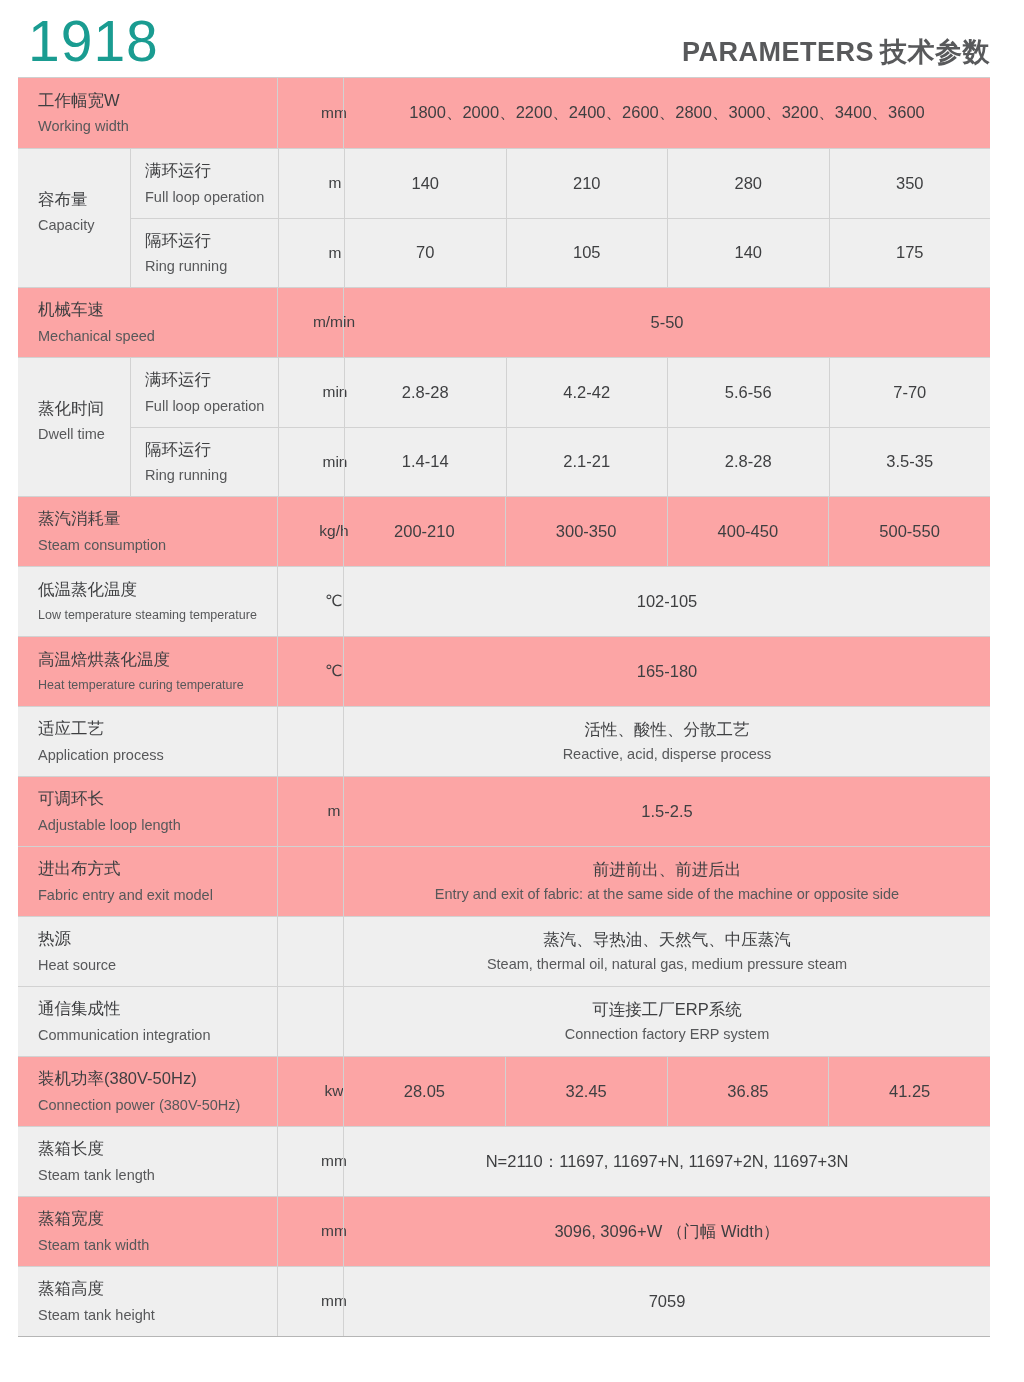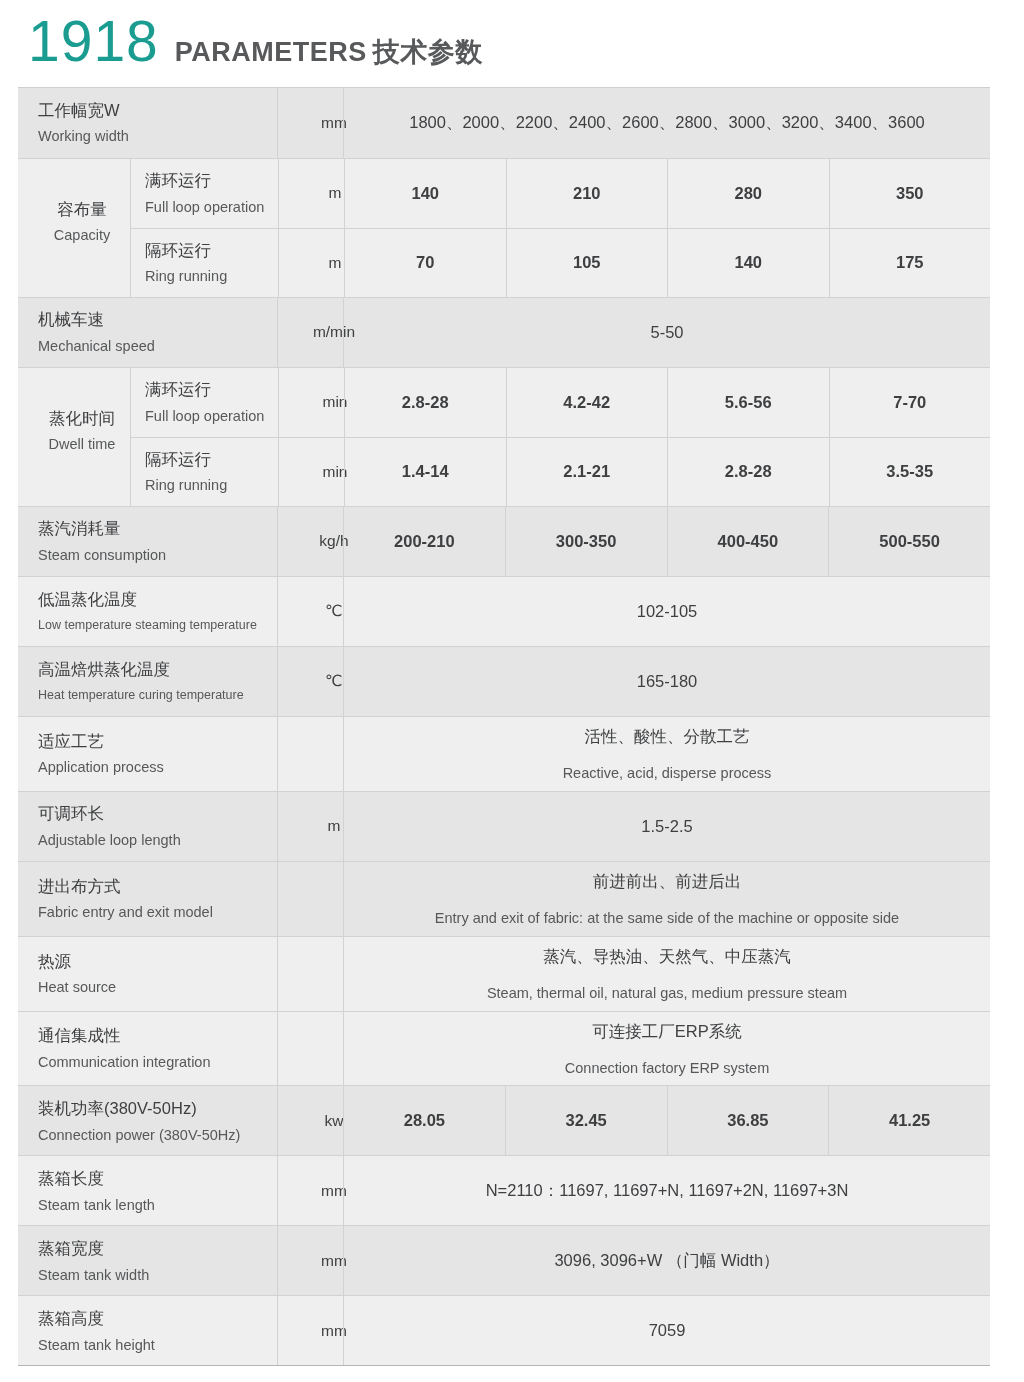--- a/index.html
+++ b/index.html
@@ -6,47 +6,47 @@
   * { box-sizing:border-box; }
   html,body { margin:0; padding:0; background:#ffffff; }
   body {
     width:1024px; min-height:1382px;
     font-family:"Liberation Sans","DejaVu Sans",sans-serif;
     color:var(--txt);
   }
   .page { padding:6px 34px 40px 18px; }
 
   
-  .header { display:flex; align-items:baseline; gap:16px; padding-left:10px; margin:4px 0 14px 0; }
+  .header { display:flex; align-items:baseline; gap:16px; padding-left:10px; margin:4px 0 4px 0;justify-content:space-between; }
   .model { font-size:57px; line-height:1.1; color:var(--accent); letter-spacing:1px; font-weight:400; }
   .title { font-size:27px; color:#58595b; font-weight:600; letter-spacing:0.5px; }
   .title .zh-part { margin-left:6px; }
 
   
   .ptable { width:972px; border-top:1px solid #cfcfcf; border-bottom:1px solid #b5b5b5; }
-  .row { display:flex; min-height:70px; background:#e5e5e5; }
+  .row { display:flex; min-height:70px; background:#fca5a5; }
   .row + .row { border-top:1px solid var(--border); }
   .row.shaded { background:var(--shade); }
 
   .cell { display:flex; flex-direction:column; justify-content:center; }
   .label-cell { width:259px; padding:10px 8px 10px 20px; align-items:flex-start; }
   .zh-label { font-size:16.5px; color:var(--txt); line-height:1.25; }
   .en-label { font-size:14.5px; color:var(--txt2); margin-top:8px; line-height:1.2; }
   .en-label.small { font-size:12.5px; }
 
   .unit-cell { width:66px; border-left:1px solid var(--border); align-items:center; text-align:center;
                font-size:15.5px; color:var(--txt);padding-left:47px; }
   .value-cell { flex:1; border-left:1px solid var(--border); align-items:center; text-align:center;
-                font-size:16.5px; color:var(--txt); padding:16px 4px;font-weight:bold; }
+                font-size:16.5px; color:var(--txt); padding:16px 4px; }
   .span-cell { flex:1; border-left:1px solid var(--border); align-items:center; text-align:center; padding:8px 10px; }
   .span-line1 { font-size:16.5px; color:var(--txt); line-height:1.4; }
-  .span-line2 { font-size:14.5px; color:var(--txt2); margin-top:16px; line-height:1.3; }
+  .span-line2 { font-size:14.5px; color:var(--txt2); margin-top:4px; line-height:1.3; }
 
   
-  .main-label { width:112px; padding:10px 4px 22px 20px; align-items:center; }
+  .main-label { width:112px; padding:10px 4px 22px 20px; align-items:flex-start; }
   .sub-rows { flex:1; display:flex; flex-direction:column; border-left:1px solid var(--border); }
   .subrow { display:flex; flex:1; min-height:69px; }
   .subrow + .subrow { border-top:1px solid var(--border); }
   .sub-label { width:147px; padding:10px 6px 10px 14px; align-items:flex-start; }
 </style>
 </head>
 <body>
 
 <div class="page">
   <div class="header">

